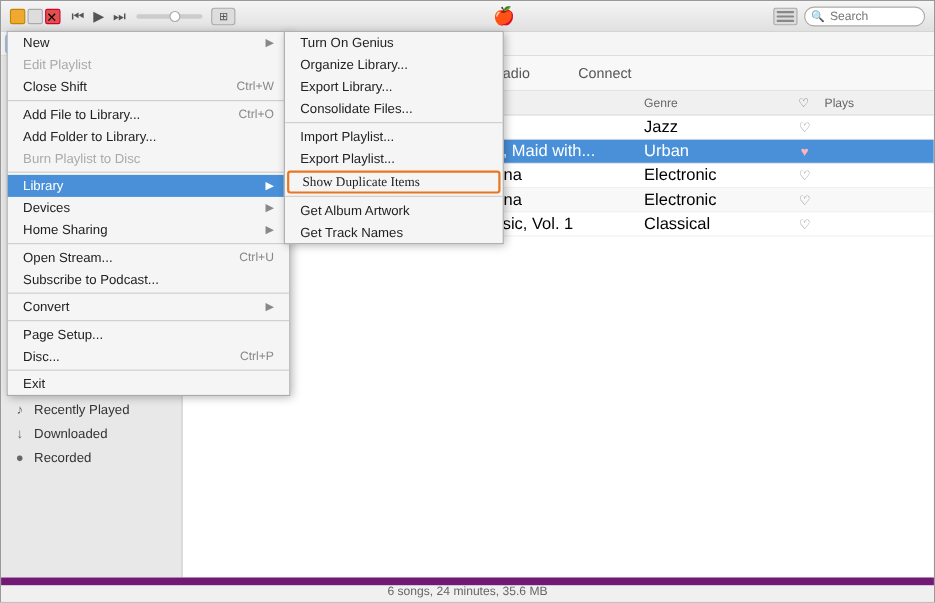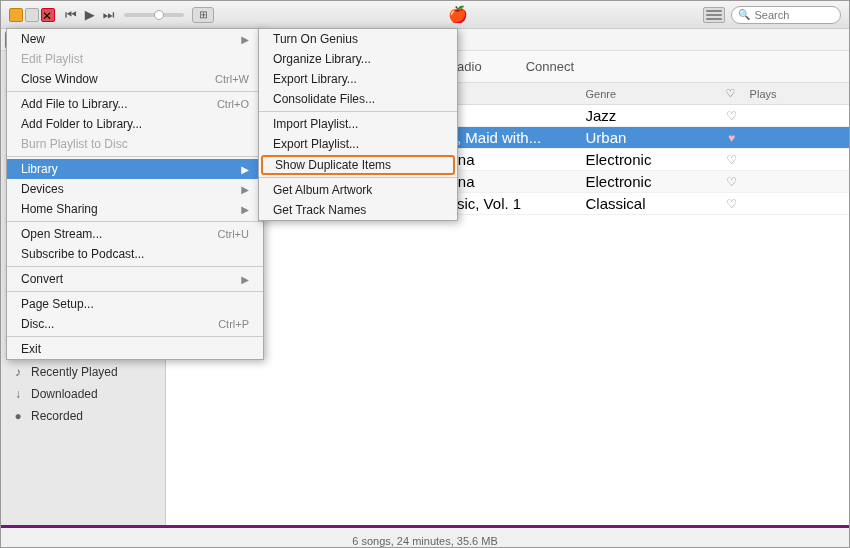--- a/index.html
+++ b/index.html
@@ -320,23 +320,23 @@
 
     .table-row.selected .td-time,
     .table-row.selected .td-heart {
       color: #cce;
     }
 
     
     .status-bar {
       height: 22px;
       background: #f0f0f0;
-      border-top: 3px solid #701a75;
-      display: flex;
-      align-items: flex-end;
+      border-top: 7px solid #701a75;
+      display: flex;
+      align-items: flex-start;
       justify-content: center;
       font-size: 11px;
       color: #666;
     }
 
     
     .menu-overlay {
       position: absolute;
       top: 0;
       left: 0;
@@ -397,20 +397,21 @@
     }
 
     
     .dropdown-item.special-highlight {
       background: transparent;
       color: #222;
       border: 2px solid #e87722;
       border-radius: 3px;
       padding: 1px 12px;
       margin: 1px 2px;
+      font-family: Liberation Serif, serif;
     }
 
     
     .file-menu {
       top: 28px;
       left: 6px;
     }
 
     .library-submenu {
       top: 28px;
@@ -577,21 +578,21 @@
 
   <div class="dropdown-menu file-menu" style="width:258px;">
     <div class="dropdown-item">
       <span>New</span>
       <span class="dropdown-arrow">▶</span>
     </div>
     <div class="dropdown-item disabled">
       <span>Edit Playlist</span>
     </div>
     <div class="dropdown-item">
-      <span>Close Window</span>
+      <span>Close Shift</span>
       <span class="dropdown-shortcut">Ctrl+W</span>
     </div>
     <div class="dropdown-separator"></div>
     <div class="dropdown-item">
       <span>Add File to Library...</span>
       <span class="dropdown-shortcut">Ctrl+O</span>
     </div>
     <div class="dropdown-item">
       <span>Add Folder to Library...</span>
     </div>

